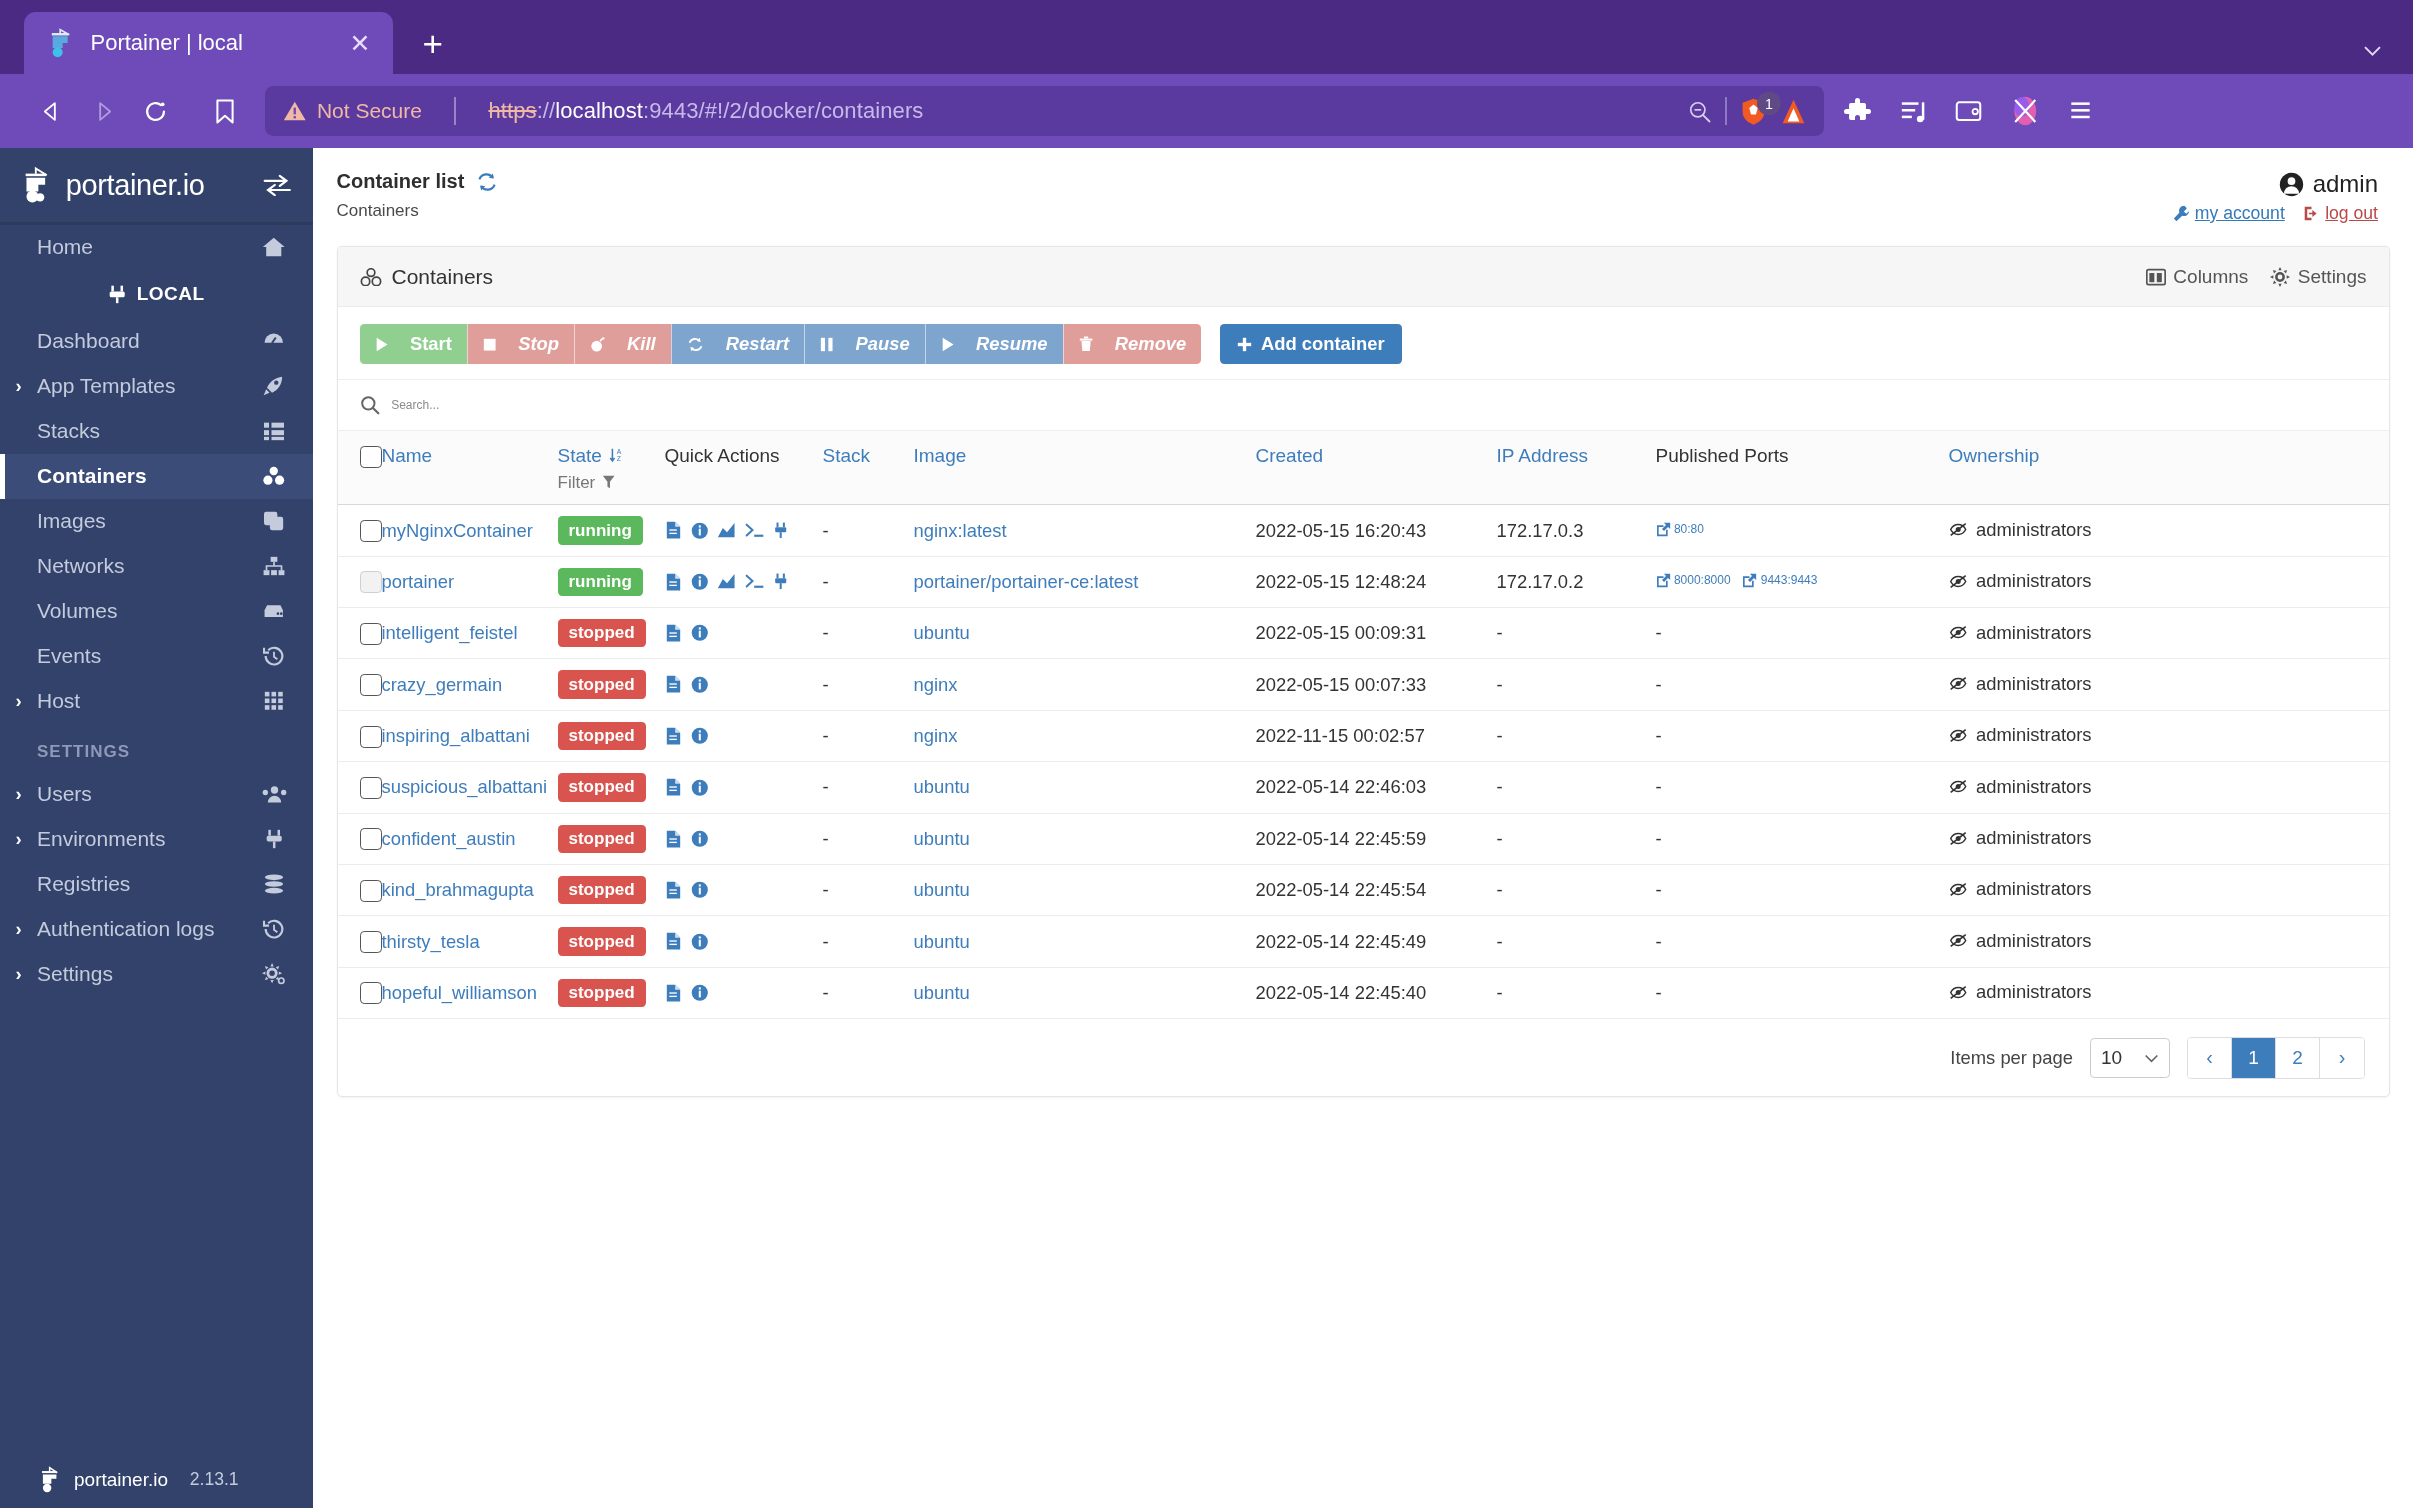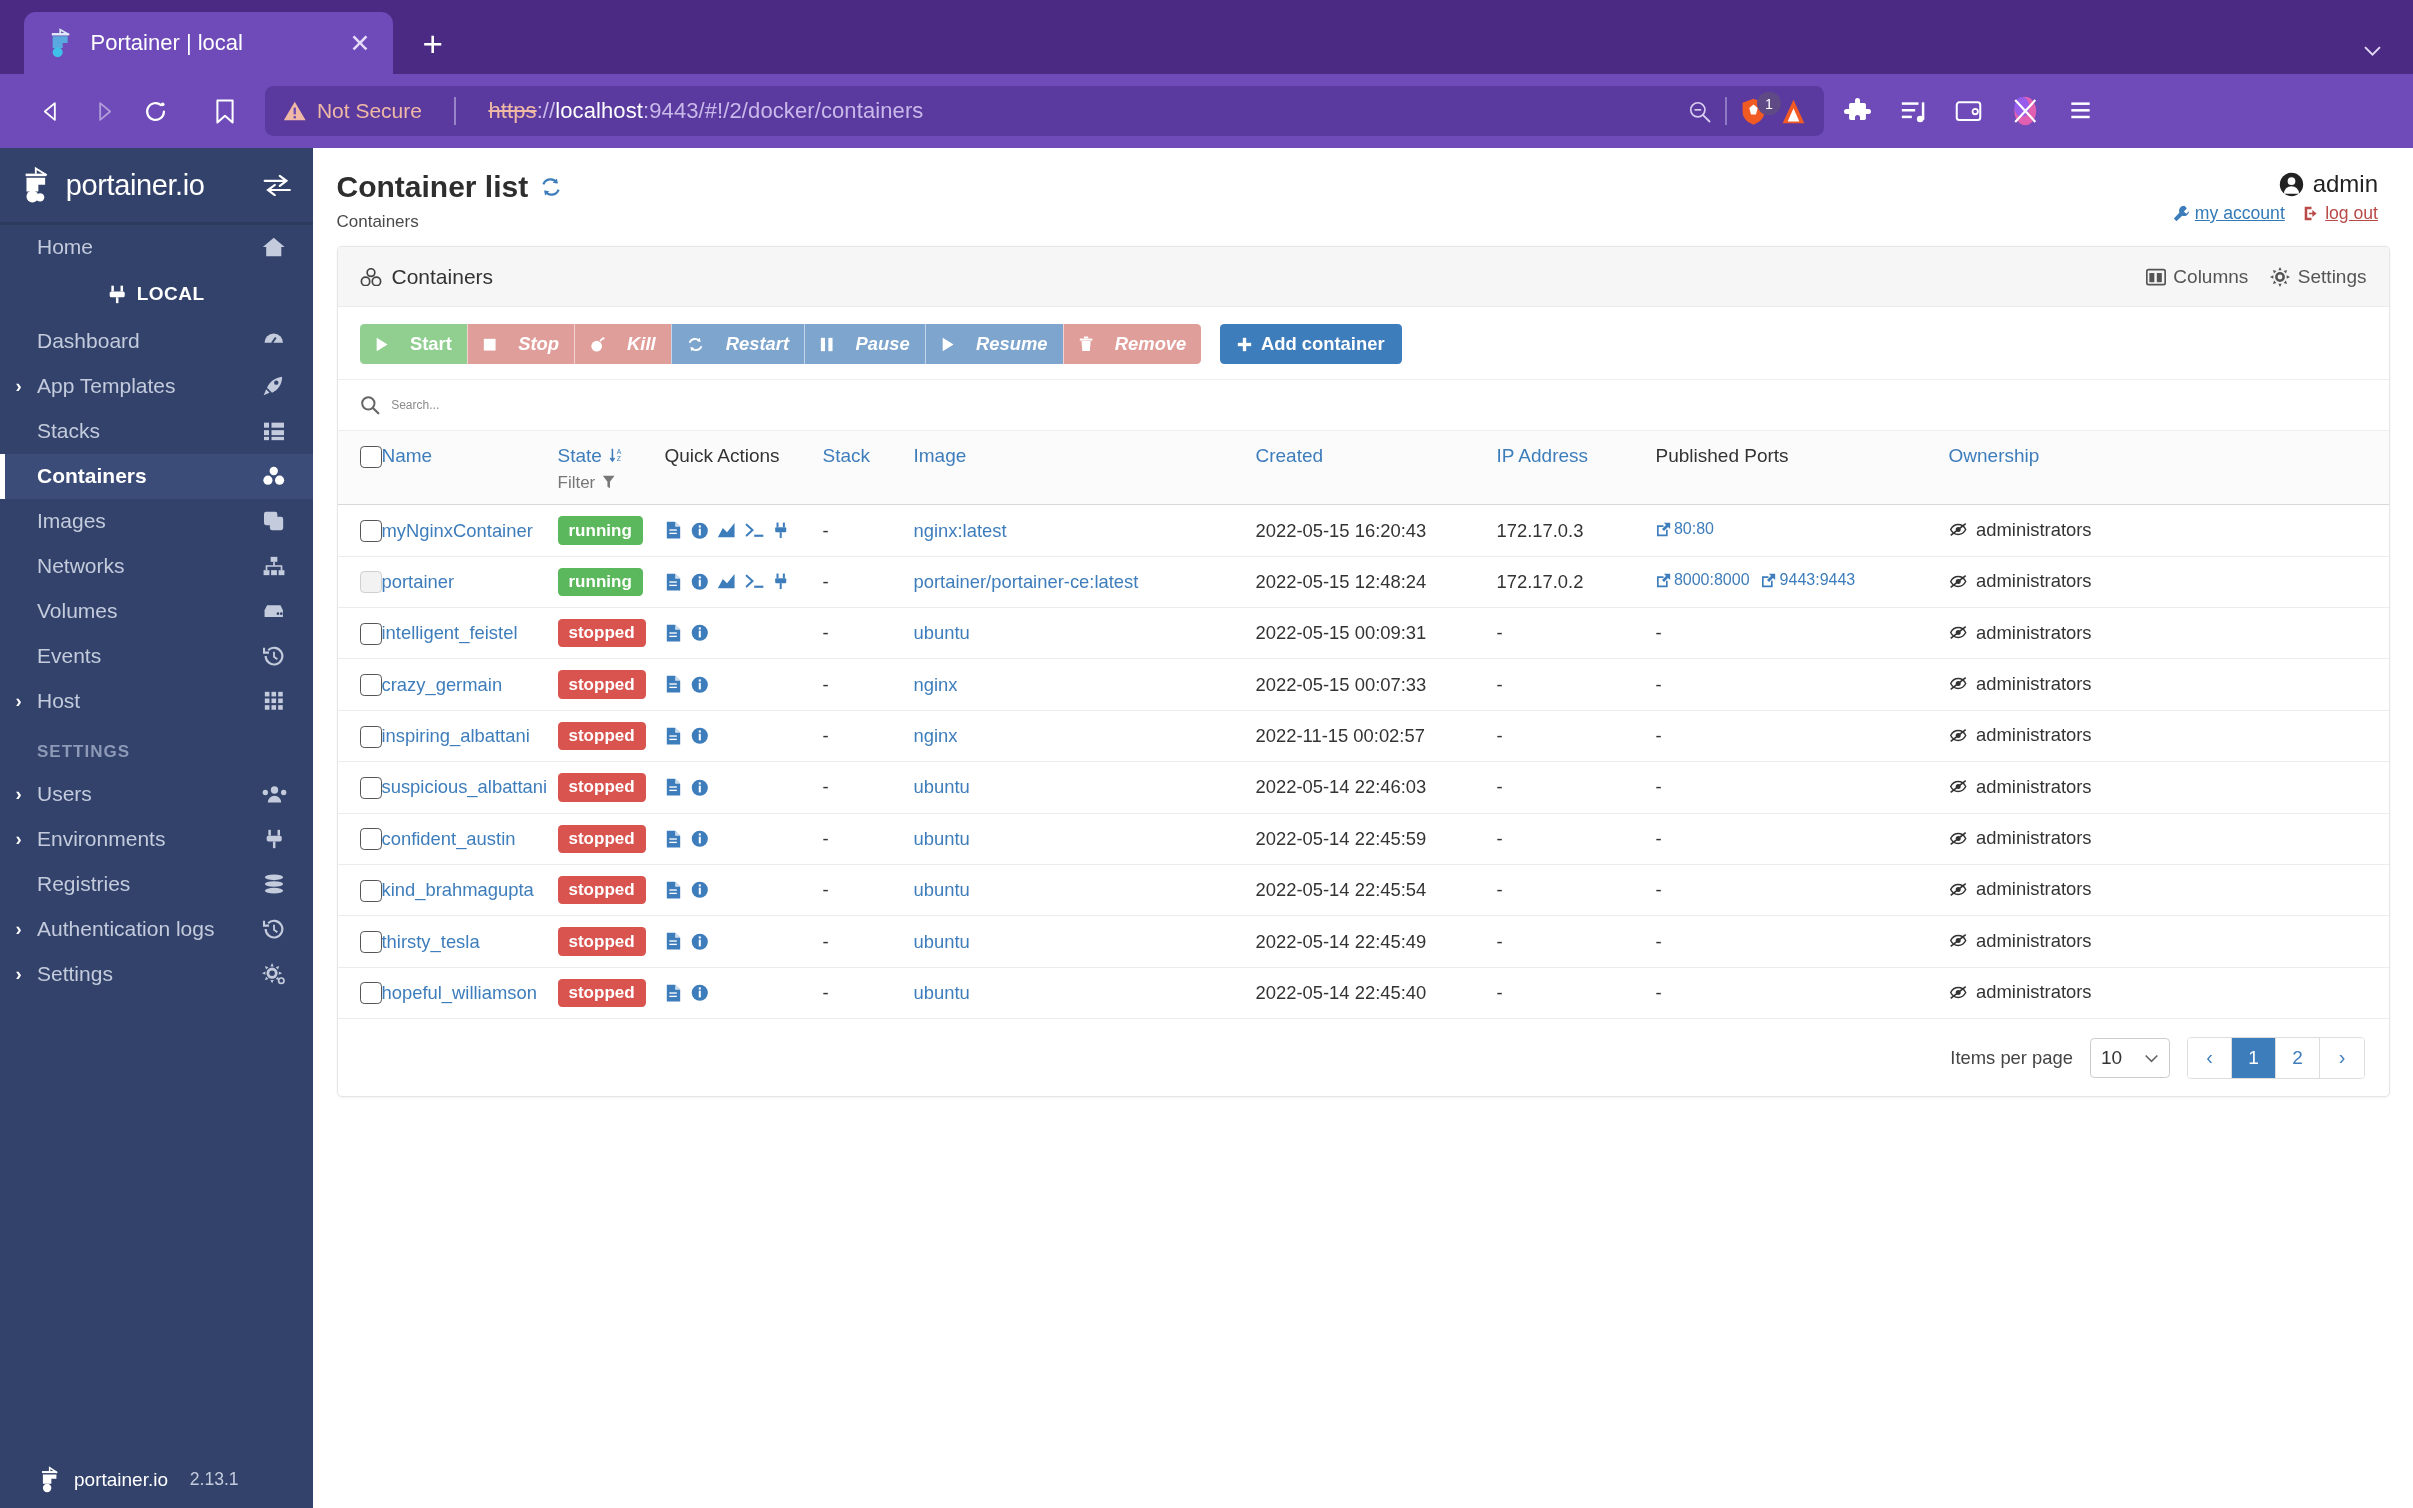--- a/index.html
+++ b/index.html
@@ -143,21 +143,21 @@
   .side-footer .ft { color: #ffffff; font-size: 19px; }
   .side-footer .fv { color: #c3cbdd; font-size: 17.6px; margin-left: 11.7px; }
 
   
   .content { flex: 1; background: #ffffff; min-width: 0; }
   .page-head {
     display: flex; align-items: flex-start;
     padding: 22px 35px 0 23.5px; height: 80px;
   }
   .page-title {
-    font-size: 30px; color: #2e2e2e; font-weight: bold;
+    font-size: 20px; color: #2e2e2e; font-weight: bold;
     display: flex; align-items: center; gap: 11.7px;
   }
   .page-sub { font-size: 17px; color: #4a4a4a; margin-top: 7.5px; }
   .user-box { margin-left: auto; text-align: right; }
   .user-name {
     display: flex; align-items: center; justify-content: flex-end;
     gap: 8.4px; font-size: 24px; color: #222222;
   }
   .user-links {
     display: flex; align-items: center; justify-content: flex-end;
@@ -254,21 +254,21 @@
   .badge {
     display: inline-block; padding: 4.2px 11px; border-radius: 4.2px;
     color: #ffffff; font-size: 17px; font-weight: bold;
   }
   .badge.running { background: #5cb85c; }
   .badge.stopped { background: #d9534f; }
 
   .qa { display: flex; align-items: center; gap: 9.2px; color: #3e7dbb; }
   .qa span { cursor: pointer; display: flex; align-items: center; }
 
-  .port { color: #3e7dbb; display: inline-flex; align-items: center; gap: 3.4px; cursor: pointer; margin-right: 11.7px; font-size: 16px; }
+  .port { color: #3e7dbb; display: inline-flex; align-items: center; gap: 3.4px; cursor: pointer; margin-right: 11.7px; font-size: 12px; }
   .own { display: inline-flex; align-items: center; gap: 9.2px; color: #333333; }
 
   .pager {
     height: 77px; display: flex; align-items: center;
     justify-content: flex-end; padding: 0 23.5px; gap: 17px;
   }
   .pager-label { font-size: 18.4px; color: #444444; }
   .sel {
     width: 80px; height: 40px; border: 0.8px solid #cccccc; border-radius: 4.2px;
     display: flex; align-items: center; justify-content: space-between;

